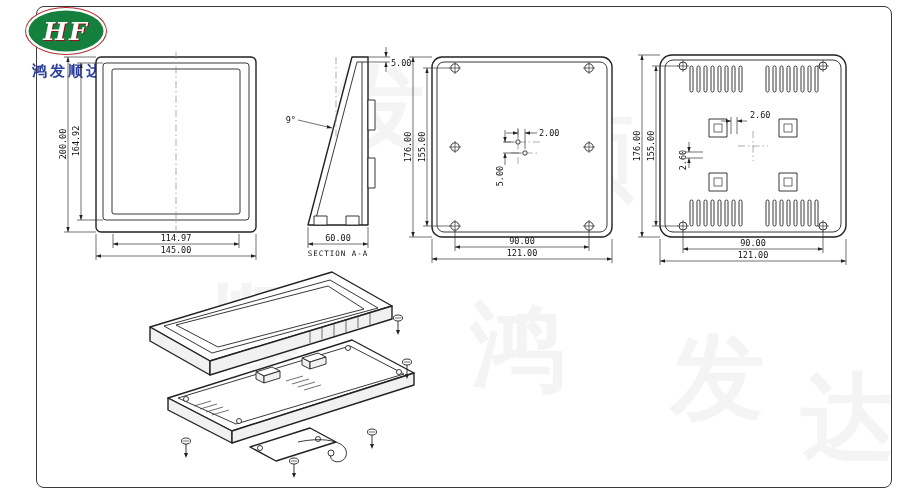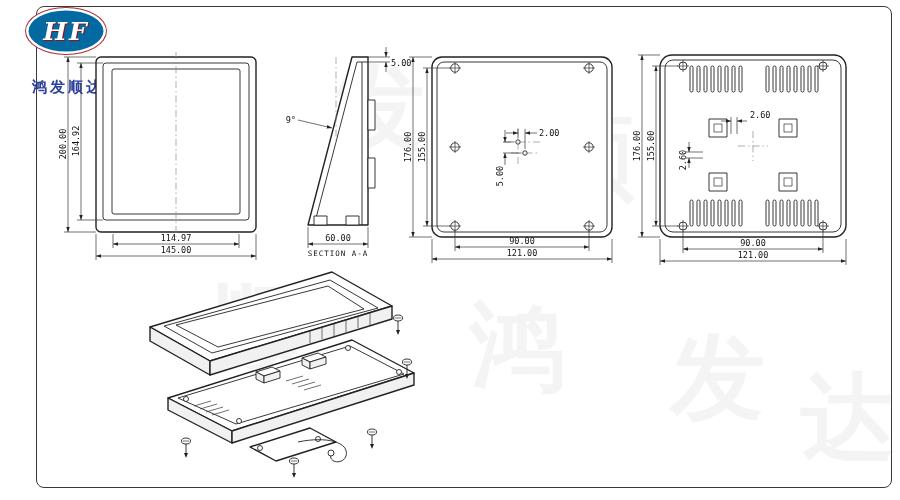--- a/index.html
+++ b/index.html
@@ -5,27 +5,27 @@
   html,body{margin:0;padding:0;background:#e9e9e9;}
   .canvas{position:relative;width:900px;height:500px;background:#ffffff;overflow:hidden;
           font-family:"DejaVu Sans",sans-serif;}
   .frame{position:absolute;left:36px;top:6px;width:854px;height:480px;
          border:1.6px solid #3a3a3a;border-radius:8px;}
   
   .wm{position:absolute;font-size:95px;font-weight:bold;color:#000;opacity:0.04;
       pointer-events:none;user-select:none;line-height:1;}
   
   .logo{position:absolute;left:26px;top:8px;width:84px;text-align:center;}
-  .logo-oval{width:80px;height:46px;background:#0369a1;border-radius:50%;
+  .logo-oval{width:80px;height:46px;background:#15803d;border-radius:50%;
              display:flex;align-items:center;justify-content:center;
              box-shadow:inset 0 0 0 2.5px #fff, 0 0 0 1px #c8232c;}
   .logo-brand{color:#fff;font-weight:900;font-style:italic;font-size:25px;
               letter-spacing:2px;font-family:"DejaVu Serif",serif;
               text-shadow:1px 1px 0 #8f1318;}
-  .logo-company{margin-top:24px;color:#2b3f9e;font-size:15px;font-weight:700;
+  .logo-company{margin-top:8px;color:#2b3f9e;font-size:15px;font-weight:700;
                 letter-spacing:3px;white-space:nowrap;}
   
   svg.sheet{position:absolute;left:0;top:0;}
   .ln{stroke:#222;stroke-width:1.4;fill:none;stroke-linejoin:round;}
   .ln2{stroke:#222;stroke-width:0.9;fill:none;stroke-linejoin:round;}
   .fillw{fill:#fff;}
   .fillg{fill:#f1f1f1;}
   .thin{stroke:#333;stroke-width:0.7;fill:none;}
   .dim{stroke:#333;stroke-width:0.7;fill:none;marker-start:url(#arr);marker-end:url(#arr);}
   .arrend{stroke:#333;stroke-width:0.7;fill:none;marker-end:url(#arr);}

